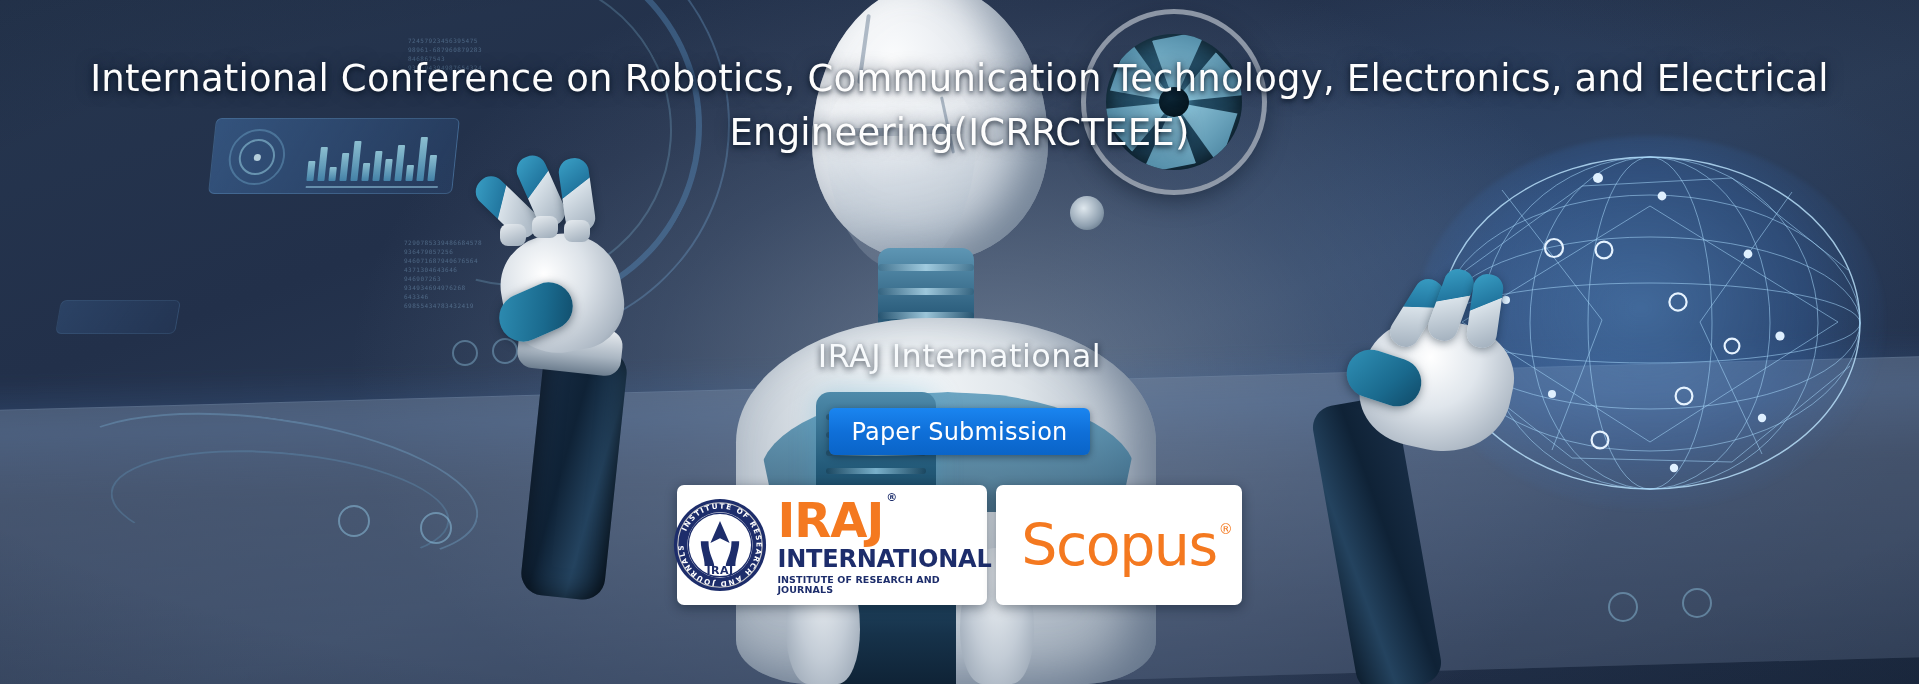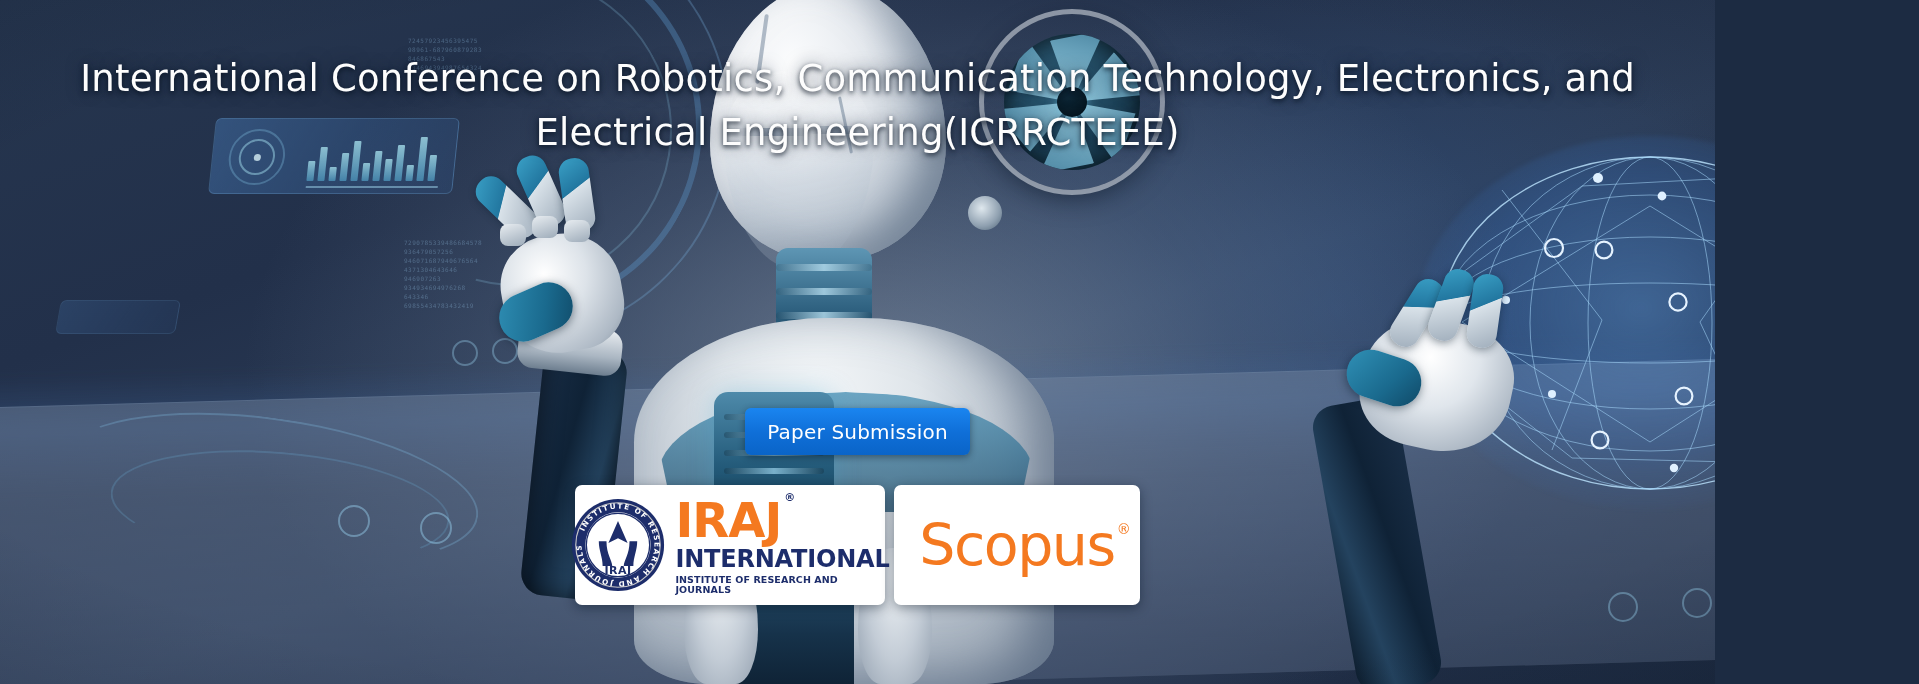--- a/index.html
+++ b/index.html
@@ -1,21 +1,21 @@
 <!DOCTYPE html>
 <html><head>
 <meta charset="utf-8">
 <title>ICRRCTEEE Conference Banner</title>
 <style>
   * { margin:0; padding:0; box-sizing:border-box; }
   html,body { background:#1c2b42; }
 
   .banner{
     position:relative;
-    width:1715px;
+    width:1919px;
     height:684px;
     overflow:hidden;
     font-family:"DejaVu Sans", sans-serif;
     background:#1e2d46;
   }
 
   
   .bg{ position:absolute; inset:0; overflow:hidden; }
 
   .bg-base{
@@ -285,21 +285,21 @@
     display:flex; justify-content:center; gap:10px;
   }
   .btn{
     display:inline-flex; align-items:center; justify-content:center;
     height:47px;
     padding:0 22px;
     border:none; border-radius:6px;
     background:linear-gradient(180deg,#1a85f0 0%,#0f6fd8 52%,#0a64c8 100%);
     color:#ffffff;
     font-family:"DejaVu Sans", sans-serif;
-    font-size:20px;
+    font-size:24px;
     letter-spacing:.2px;
     cursor:pointer;
     box-shadow:0 2px 7px rgba(5,18,36,.45);
     white-space:nowrap;
   }
 
   .logo-row{
     position:absolute; left:0; right:0; top:485px;
     display:flex; justify-content:center; align-items:stretch; gap:9px;
   }
@@ -526,20 +526,21 @@
 
     <div class="vignette"></div>
   </div>
 
   <div class="content">
 
     <h1 class="title">International Conference on Robotics, Communication Technology, Electronics, and Electrical Engineering(ICRRCTEEE)</h1>
 
 
 
+    <div class="organizer">IRAJ International</div>
 
     <div class="btn-row">
       <button class="btn">Paper Submission</button>
     </div>
 
     <div class="logo-row">
 
       <div class="logo-card logo-iraj">
         <div class="seal">
           <svg viewBox="0 0 100 100" aria-hidden="true">

